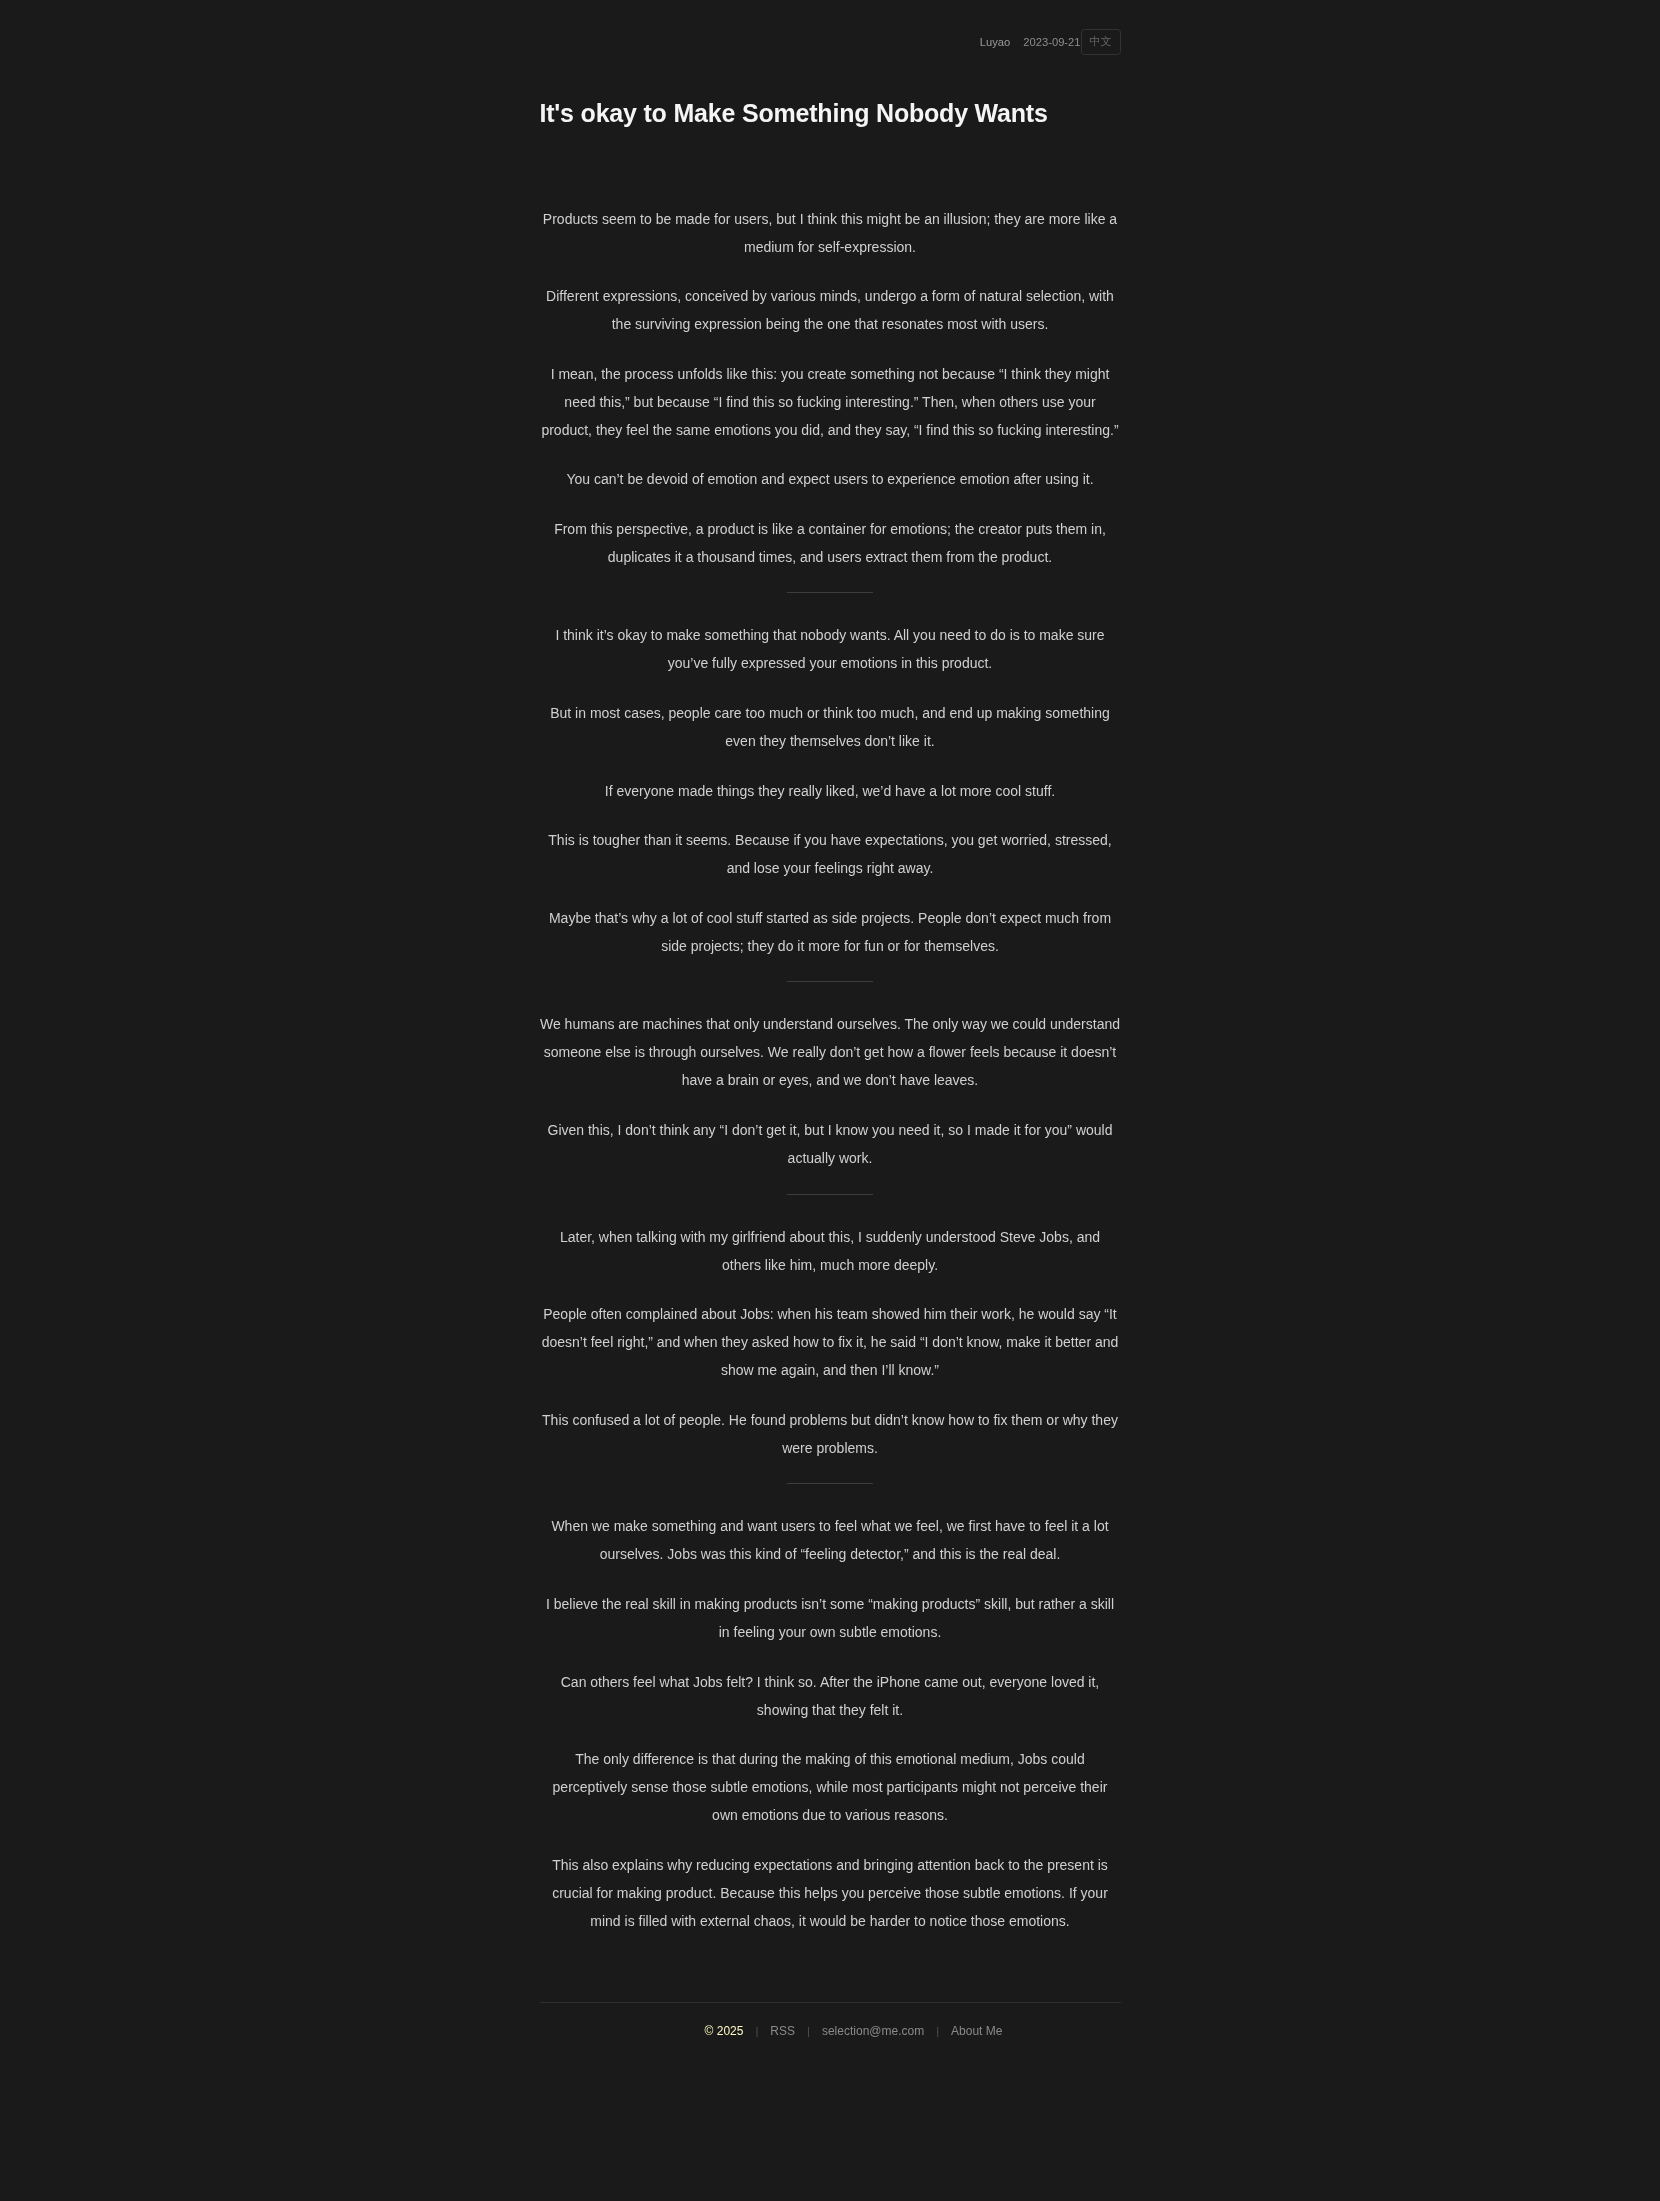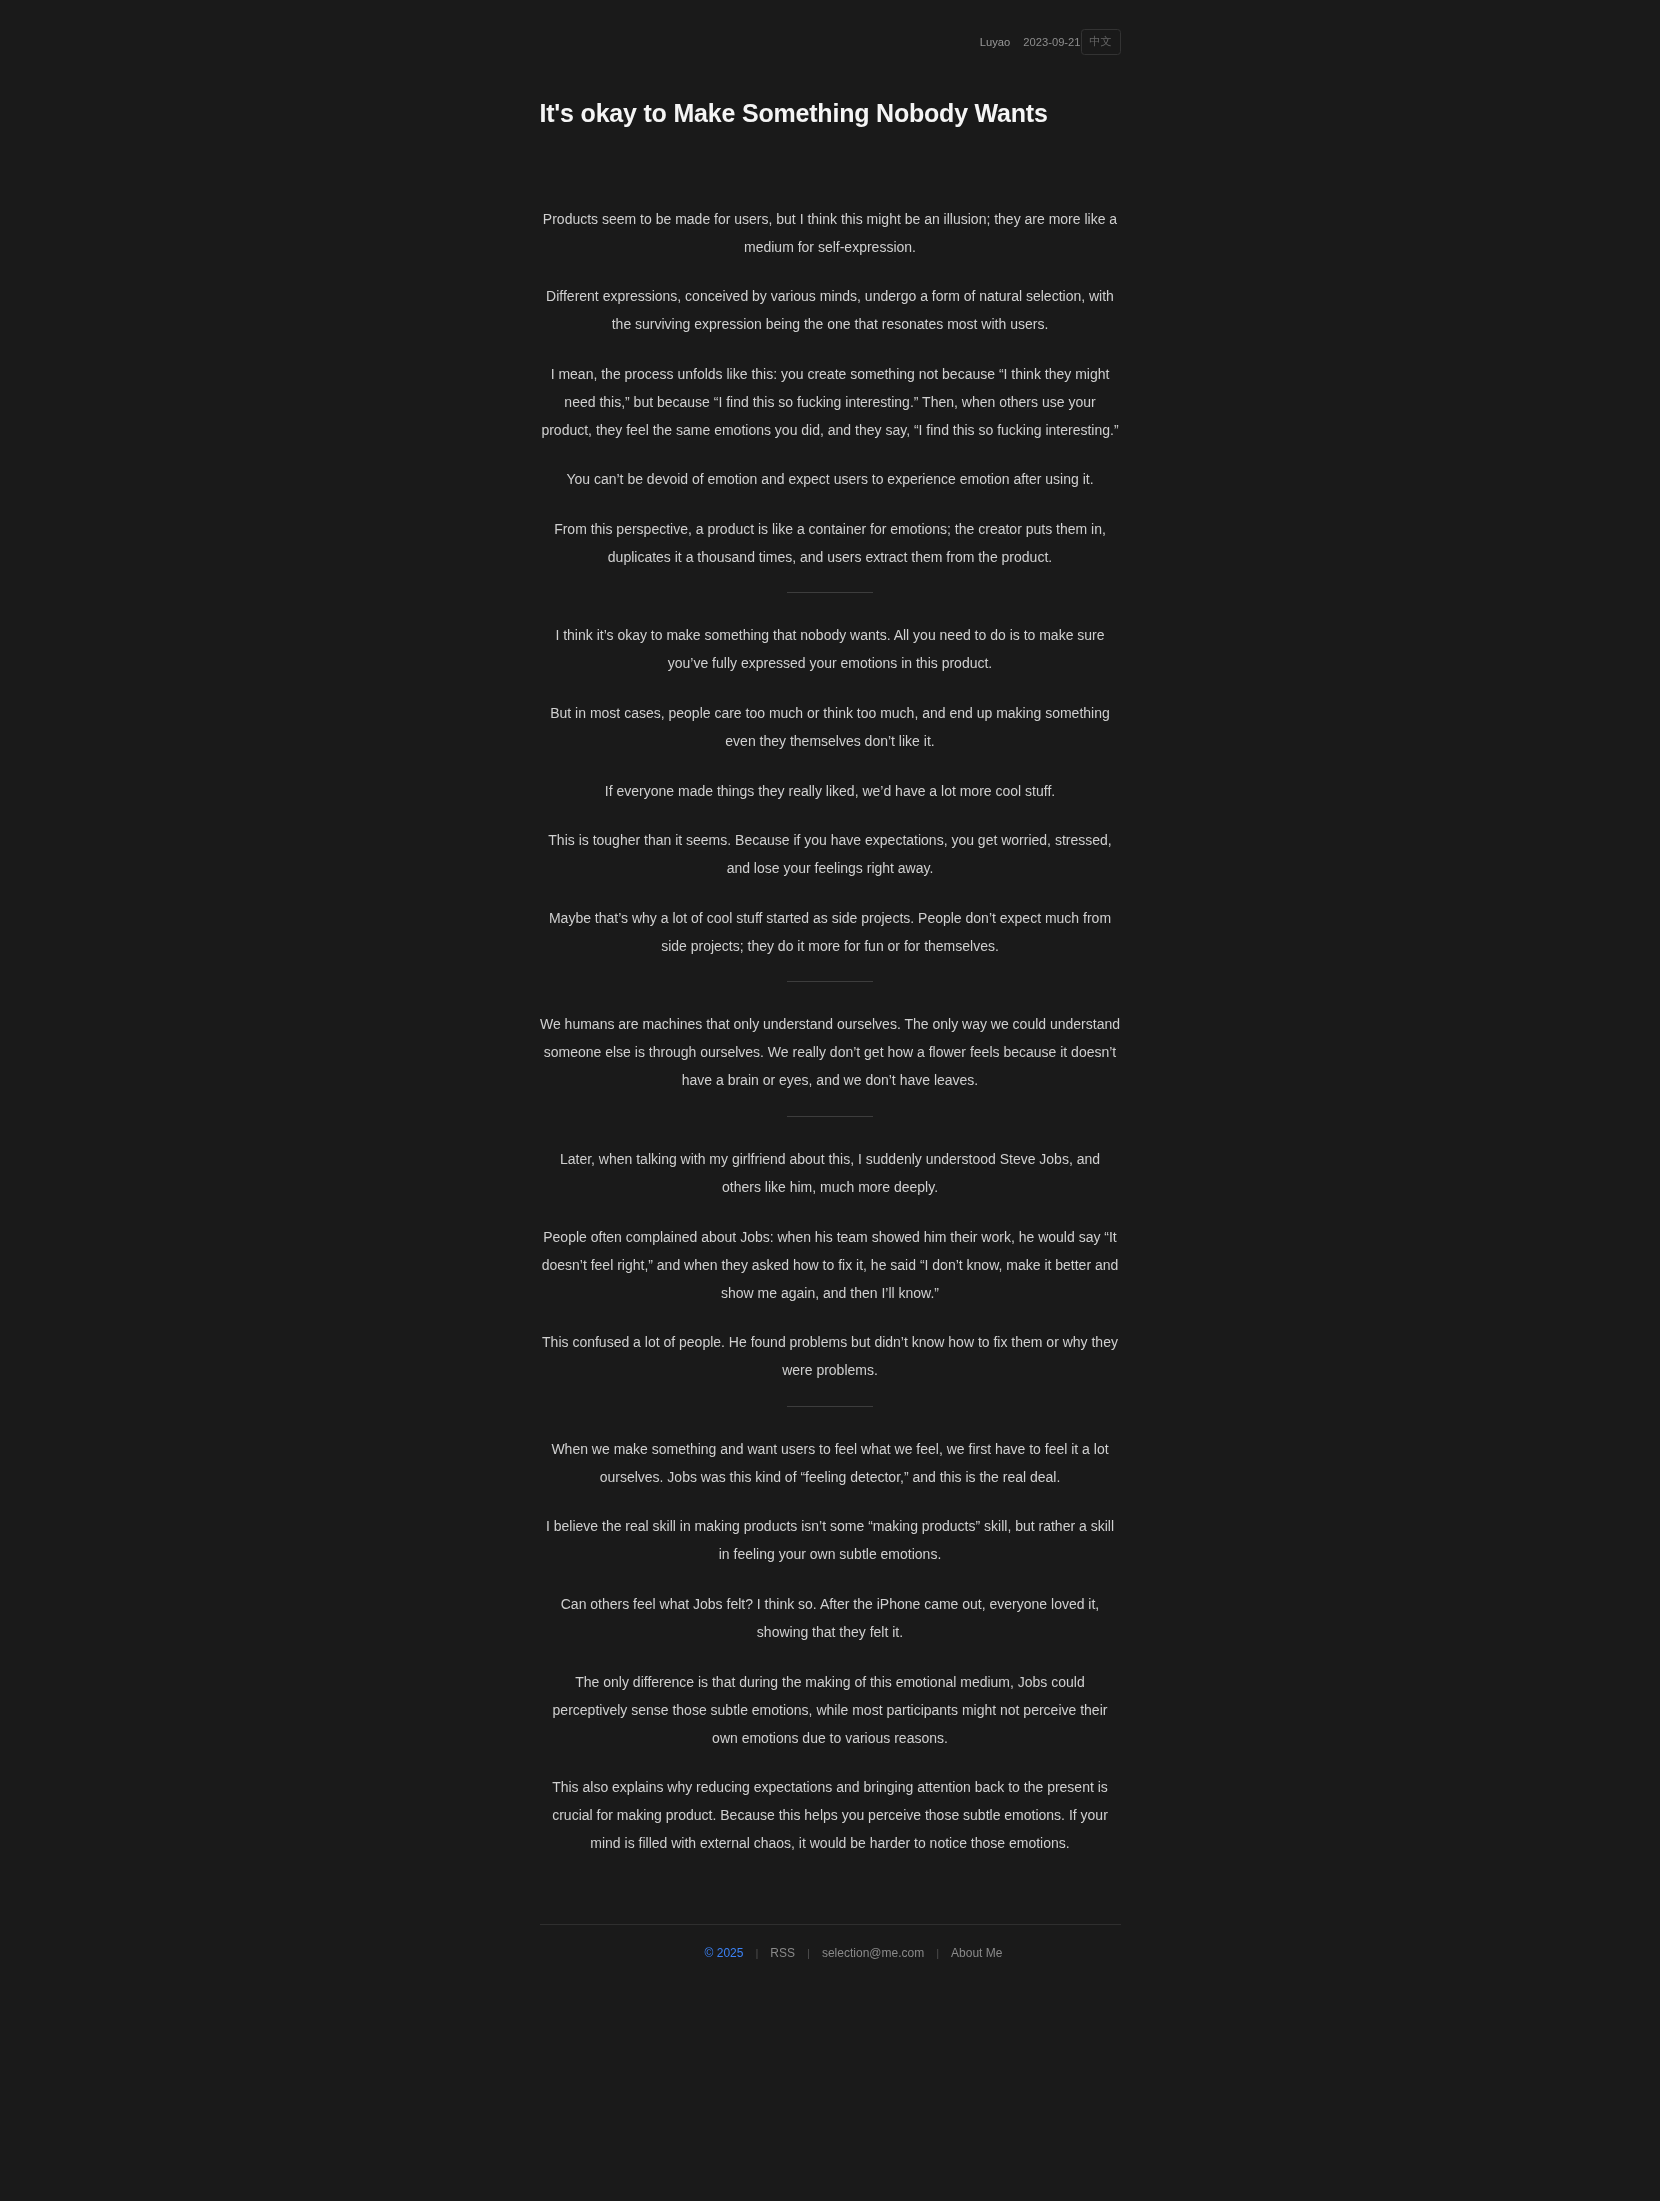--- a/index.html
+++ b/index.html
@@ -95,21 +95,21 @@
     color: #4f4f4f;
     font-size: 11.2px;
   }
   .footer-link {
     color: #8a8a8a;
     text-decoration: none;
     cursor: pointer;
     text-align: center;
   }
   .footer-copyright {
-    color: #3b82f6;
+    color: #fef9c3;
     margin-left: 47px;
   }
 </style>
 </head>
 <body>
 
 <div class="container">
 
   <div class="header-row">
     <div class="meta-group">
@@ -128,20 +128,21 @@
       <p>You can’t be devoid of emotion and expect users to experience emotion after using it.</p>
       <p>From this perspective, a product is like a container for emotions; the creator puts them in, duplicates it a thousand times, and users extract them from the product.</p>
       <hr class="section-divider">
       <p>I think it’s okay to make something that nobody wants. All you need to do is to make sure you’ve fully expressed your emotions in this product.</p>
       <p>But in most cases, people care too much or think too much, and end up making something even they themselves don’t like it.</p>
       <p>If everyone made things they really liked, we’d have a lot more cool stuff.</p>
       <p>This is tougher than it seems. Because if you have expectations, you get worried, stressed, and lose your feelings right away.</p>
       <p>Maybe that’s why a lot of cool stuff started as side projects. People don’t expect much from side projects; they do it more for fun or for themselves.</p>
       <hr class="section-divider">
       <p>We humans are machines that only understand ourselves. The only way we could understand someone else is through ourselves. We really don’t get how a flower feels because it doesn’t have a brain or eyes, and we don’t have leaves.</p>
+      <p>Given this, I don’t think any “I don’t get it, but I know you need it, so I made it for you” would actually work.</p>
       <hr class="section-divider">
       <p>Later, when talking with my girlfriend about this, I suddenly understood Steve Jobs, and others like him, much more deeply.</p>
       <p>People often complained about Jobs: when his team showed him their work, he would say “It doesn’t feel right,” and when they asked how to fix it, he said “I don’t know, make it better and show me again, and then I’ll know.”</p>
       <p>This confused a lot of people. He found problems but didn’t know how to fix them or why they were problems.</p>
       <hr class="section-divider">
       <p>When we make something and want users to feel what we feel, we first have to feel it a lot ourselves. Jobs was this kind of “feeling detector,” and this is the real deal.</p>
       <p>I believe the real skill in making products isn’t some “making products” skill, but rather a skill in feeling your own subtle emotions.</p>
       <p>Can others feel what Jobs felt? I think so. After the iPhone came out, everyone loved it, showing that they felt it.</p>
       <p>The only difference is that during the making of this emotional medium, Jobs could perceptively sense those subtle emotions, while most participants might not perceive their own emotions due to various reasons.</p>
       <p>This also explains why reducing expectations and bringing attention back to the present is crucial for making product. Because this helps you perceive those subtle emotions. If your mind is filled with external chaos, it would be harder to notice those emotions.</p>

